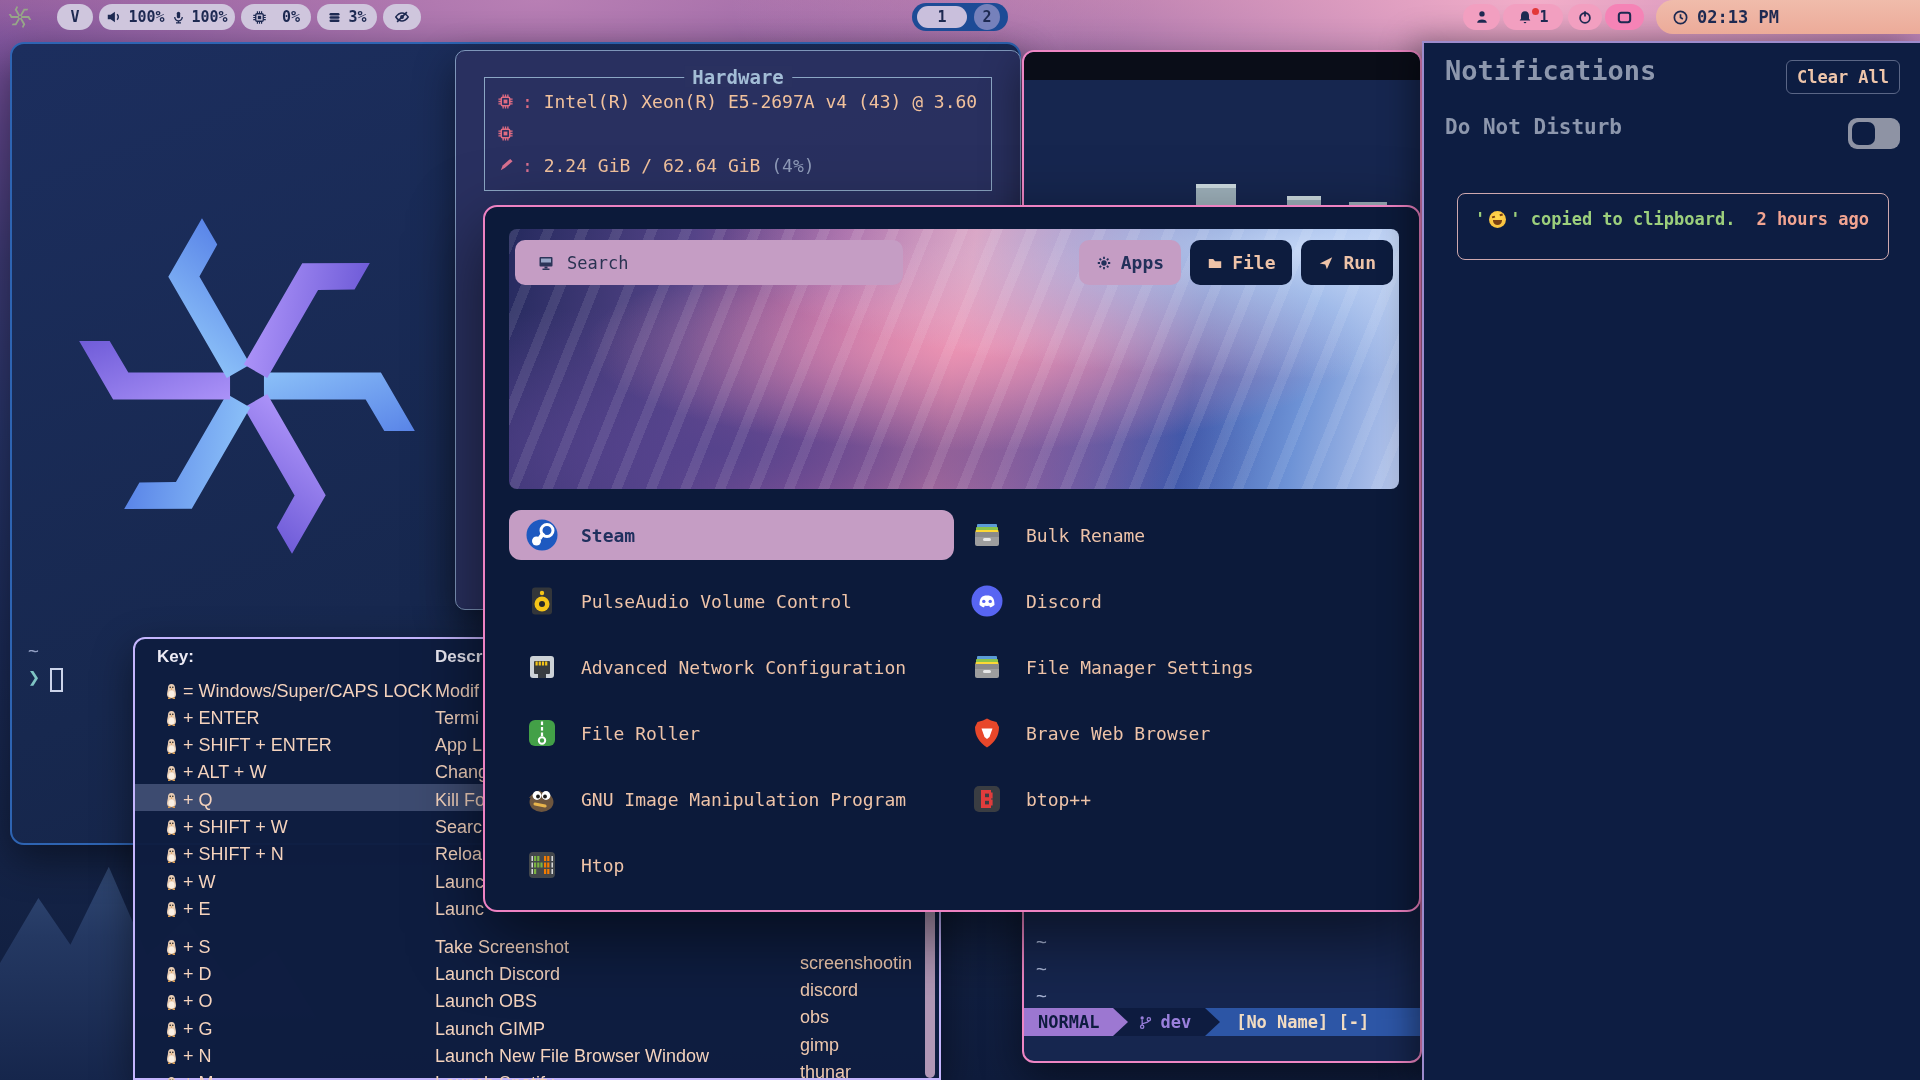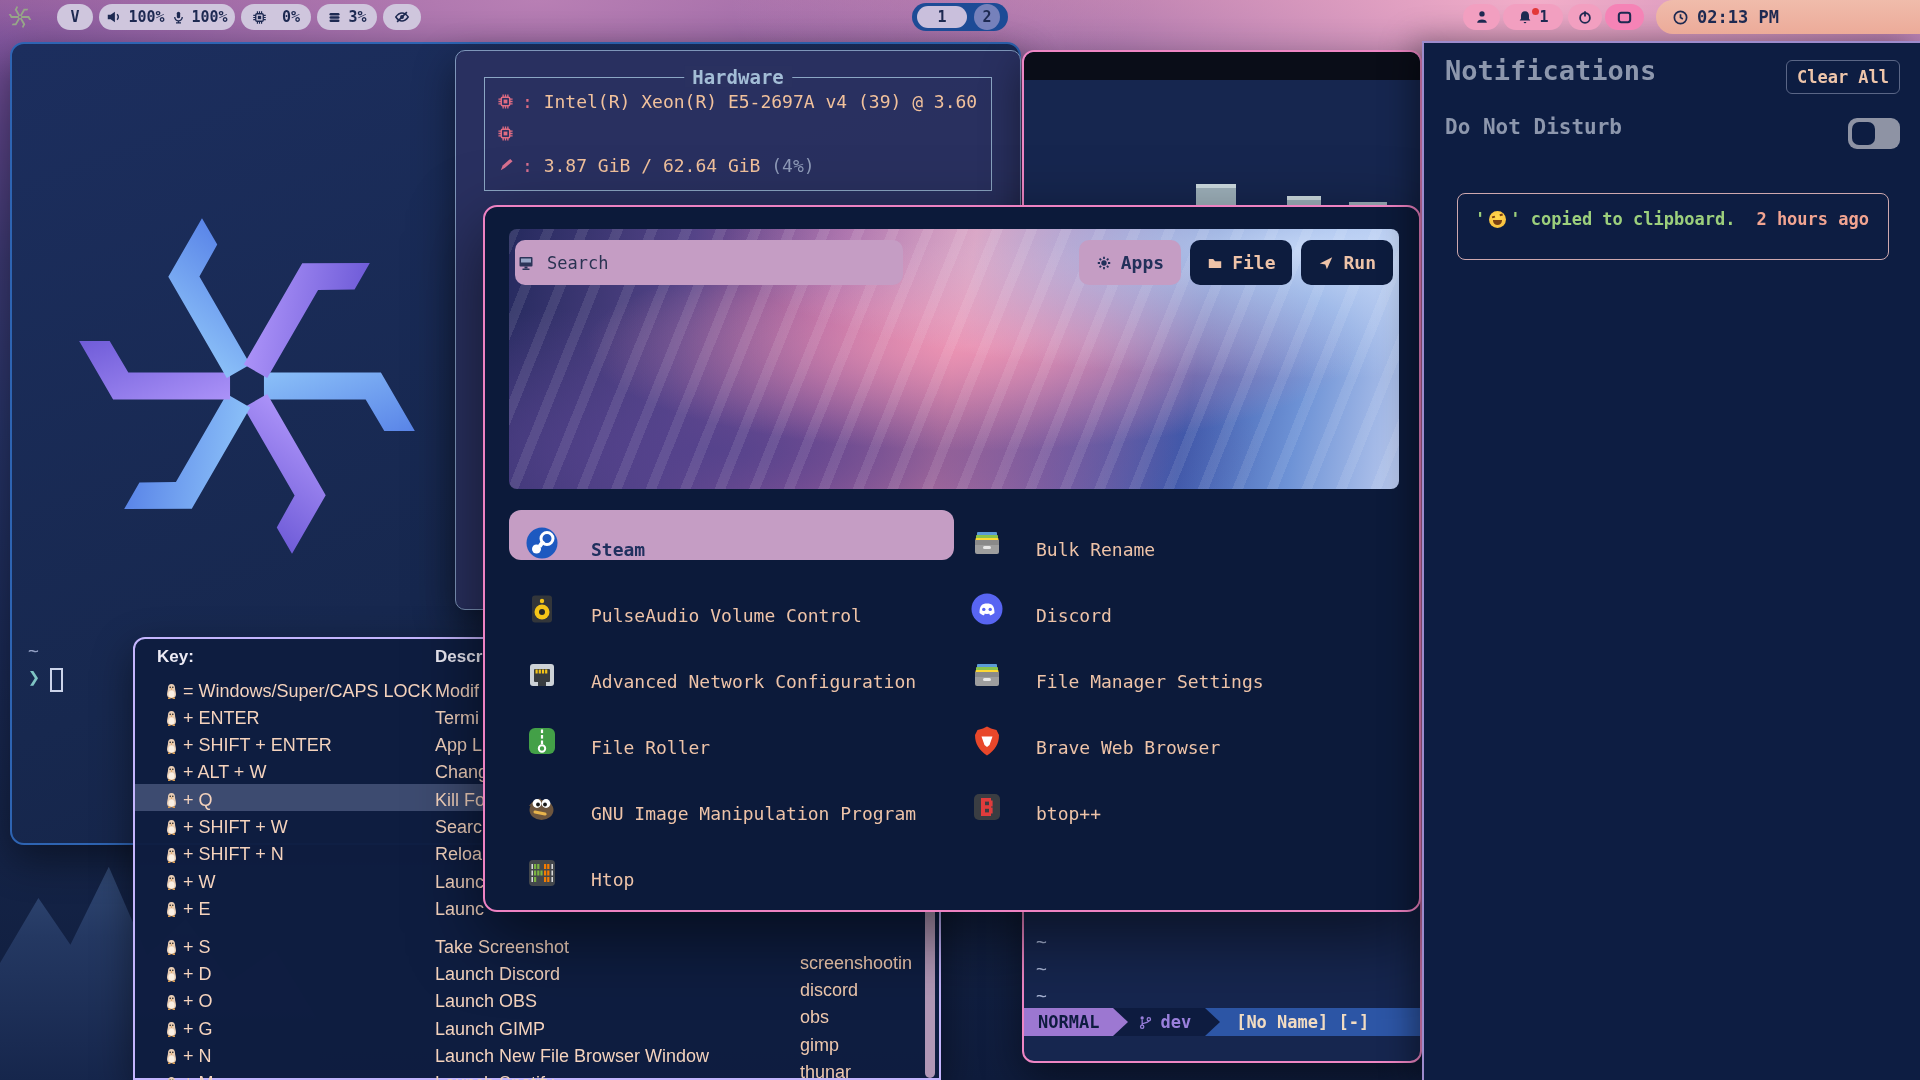--- a/index.html
+++ b/index.html
@@ -95,29 +95,29 @@
     border:2px solid #ee82c2; border-radius:14px; background:#0c1a3a; box-shadow:0 24px 70px rgba(0,0,0,.55); }
   .banner{ position:absolute; left:24px; top:22px; width:890px; height:260px; border-radius:8px; overflow:hidden;
     background:
       radial-gradient(120% 90% at 90% 8%, rgba(205,222,250,.9), rgba(120,150,230,0) 55%),
       radial-gradient(70% 65% at 52% 45%, rgba(242,152,182,.85), rgba(242,152,182,0) 62%),
       radial-gradient(90% 80% at 22% 85%, rgba(84,66,140,.95), rgba(84,66,140,0) 70%),
       linear-gradient(100deg,#252a5e 0%,#554488 20%,#a75f9e 36%,#e287a8 50%,#8f6aaa 62%,#3f5cae 76%,#6e93d6 88%,#b9c9ee 100%); }
   .banner::after{ content:""; position:absolute; inset:0;
     background:repeating-linear-gradient(112deg, rgba(255,255,255,.09) 0 10px, rgba(255,255,255,0) 10px 32px); }
   .searchbar{ position:absolute; left:30px; top:33px; width:388px; height:45px; background:#c59dc4; border-radius:10px;
-    display:flex; align-items:center; gap:12px; padding-left:2px; z-index:2; }
+    display:flex; align-items:center; gap:12px; padding-left:22px; z-index:2; }
   .searchbar .ph{ color:#2a3352; font-size:17px; }
   .launch-tabs{ position:absolute; top:33px; right:26px; display:flex; gap:9px; z-index:2; }
   .ltab{ height:45px; border-radius:10px; background:#0d1c3e; color:#eec3a8; font-weight:bold; font-size:18px;
     display:flex; align-items:center; gap:9px; padding:0 17px; border:none; font-family:inherit; }
   .ltab.active{ background:#c59dc4; color:#22305a; }
   .app-grid{ position:absolute; left:24px; top:303px; width:890px; display:grid;
     grid-template-columns:445px 445px; grid-auto-rows:50px; row-gap:16px; }
-  .app-item{ display:flex; align-items:flex-end; gap:32px; padding-left:16px; border-radius:12px; }
+  .app-item{ display:flex; align-items:center; gap:22px; padding-left:16px; border-radius:12px; }
   .app-item .app-icon{ width:34px; height:34px; flex:0 0 auto; }
   .app-item .app-icon svg{ width:34px; height:34px; display:block; }
   .app-item .app-label{ color:#eec3a8; font-size:18px; white-space:nowrap; }
   .app-item.selected{ background:#c59dc4; }
   .app-item.selected .app-label{ color:#20305e; font-weight:bold; }
 
   
   .notifpanel{ left:1422px; top:41px; width:498px; height:1039px; z-index:60;
     border-left:2px solid #9d8bcc; border-top:2px solid #9d8bcc; background:#0d1d42; box-shadow:-10px 0 30px rgba(0,0,0,.4); }
   .np-title{ position:absolute; left:21px; top:12px; color:#8d97ad; font-size:27px; font-weight:bold; }
@@ -280,34 +280,34 @@
 
 <div class="window hwwin">
   <div class="hwbox">
     <div class="hwtitle">Hardware</div>
     <div class="hwline" style="margin-top:9px;">
       <svg width="17" height="17" viewBox="0 0 18 18">
           <rect x="4.5" y="4.5" width="9" height="9" rx="1.5" fill="none" stroke="#e06c82" stroke-width="1.6"></rect>
           <rect x="7" y="7" width="4" height="4" fill="#e06c82"></rect>
           <path d="M6.5 1.5 v3 M9 1.5 v3 M11.5 1.5 v3 M6.5 13.5 v3 M9 13.5 v3 M11.5 13.5 v3 M1.5 6.5 h3 M1.5 9 h3 M1.5 11.5 h3 M13.5 6.5 h3 M13.5 9 h3 M13.5 11.5 h3" stroke="#e06c82" stroke-width="1.4"></path>
         </svg>
-      <span><span style="color:#e06c82">:</span> <span>Intel(R) Xeon(R) E5-2697A v4 (39) @ 3.60</span></span>
+      <span><span style="color:#e06c82">:</span> <span>Intel(R) Xeon(R) E5-2697A v4 (43) @ 3.60</span></span>
     </div>
     <div class="hwline">
       <svg width="17" height="17" viewBox="0 0 18 18">
           <rect x="4.5" y="4.5" width="9" height="9" rx="1.5" fill="none" stroke="#e06c82" stroke-width="1.6"></rect>
           <rect x="7" y="7" width="4" height="4" fill="#e06c82"></rect>
           <path d="M6.5 1.5 v3 M9 1.5 v3 M11.5 1.5 v3 M6.5 13.5 v3 M9 13.5 v3 M11.5 13.5 v3 M1.5 6.5 h3 M1.5 9 h3 M1.5 11.5 h3 M13.5 6.5 h3 M13.5 9 h3 M13.5 11.5 h3" stroke="#e06c82" stroke-width="1.4"></path>
         </svg>
     </div>
     <div class="hwline">
       <svg width="17" height="17" viewBox="0 0 18 18">
           <path d="M4 14 l2 -5 8 -7 2.5 2.5 -8 7 z" fill="#d87090"></path>
         </svg>
-      <span><span style="color:#d87090">:</span> <span>3.87 GiB / 62.64 GiB </span><span class="dim">(4%)</span></span>
+      <span><span style="color:#d87090">:</span> <span>2.24 GiB / 62.64 GiB </span><span class="dim">(4%)</span></span>
     </div>
   </div>
 </div>
 
 <div class="window edwin">
   <div class="ed-titlebar"></div>
   <div class="skyline">
     <div style="width:26px;height:52px;"></div>
     <div style="width:14px;height:38px;"></div>
     <div class="sk-cap" style="width:40px;height:74px;"></div>

